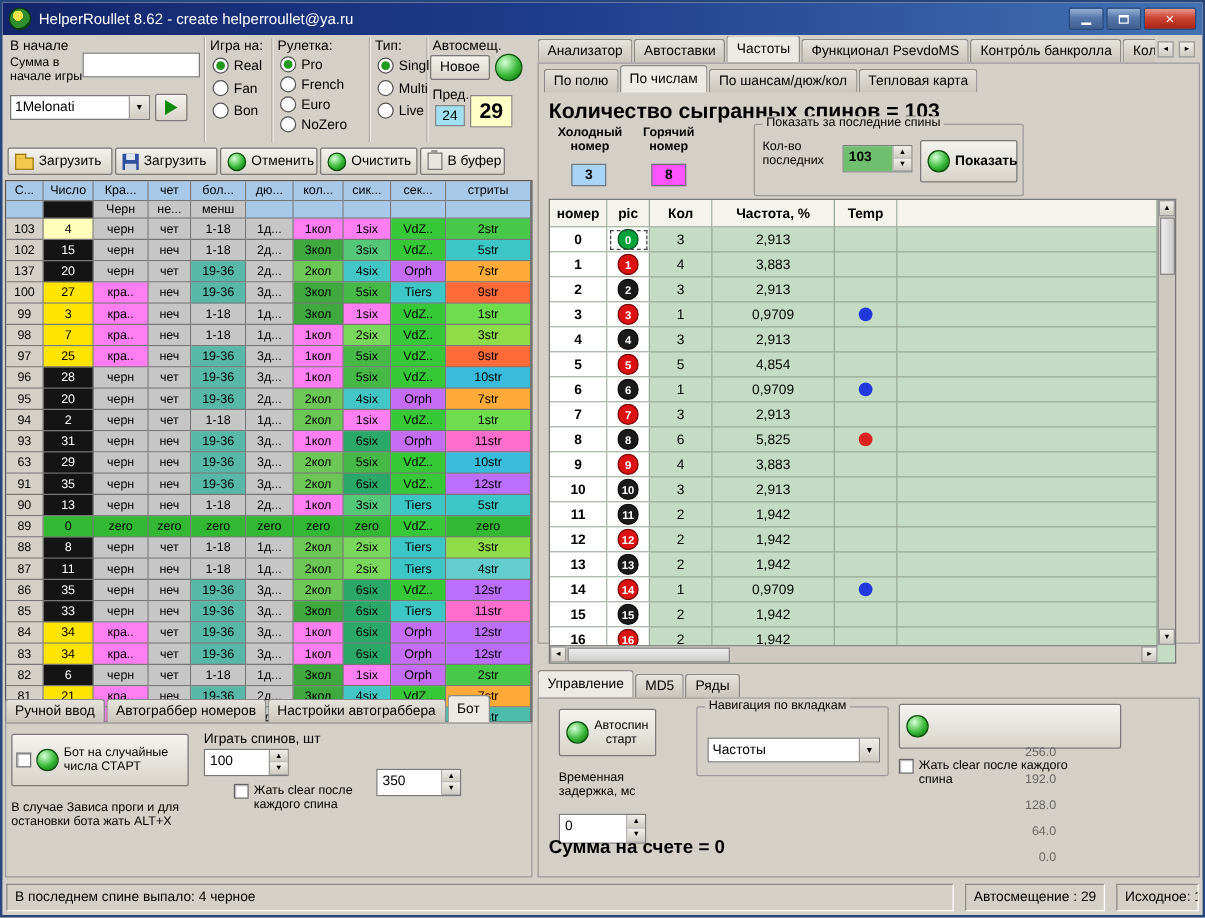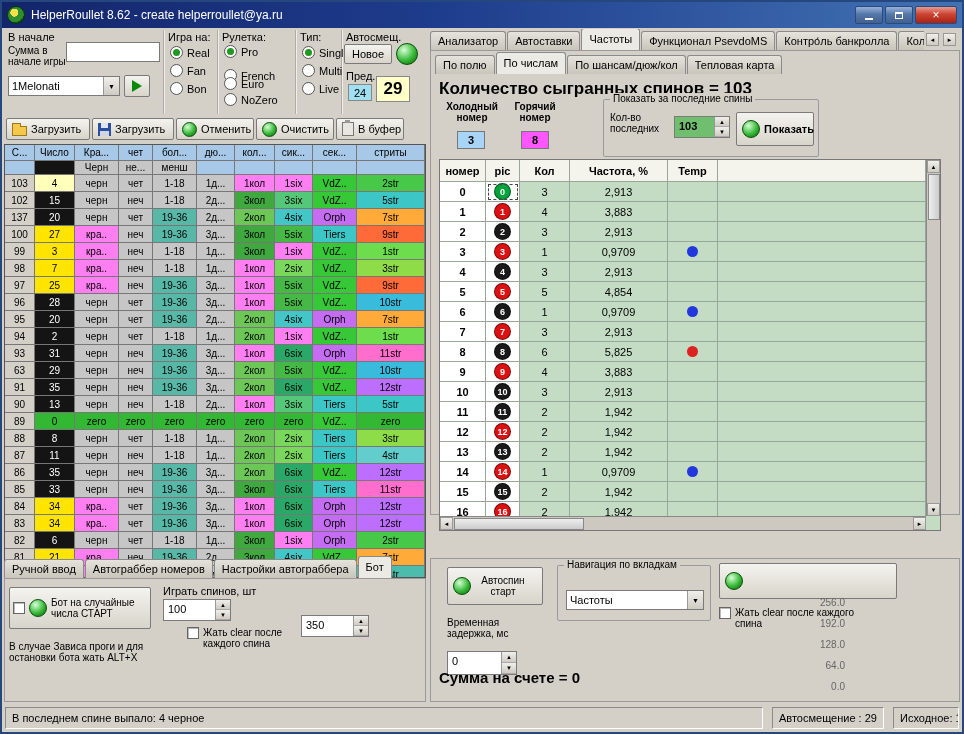--- a/index.html
+++ b/index.html
@@ -141,21 +141,21 @@
     <div class="radio-row" style="left:168px;top:54px">
         <span class="radio"></span>
         <span>Bon</span>
       </div>
 
     <span class="lbl" style="left:220px;top:3px">Рулетка:</span>
     <div class="radio-row" style="left:222px;top:17px">
         <span class="radio sel"></span>
         <span>Pro</span>
       </div>
-    <div class="radio-row" style="left:222px;top:41px">
+    <div class="radio-row" style="left:222px;top:33px">
         <span class="radio"></span>
         <span>French</span>
       </div>
     <div class="radio-row" style="left:222px;top:49px">
         <span class="radio"></span>
         <span>Euro</span>
       </div>
     <div class="radio-row" style="left:222px;top:65px">
         <span class="radio"></span>
         <span>NoZero</span>
@@ -797,22 +797,27 @@
           <span class="sarrow mt-auto">▼</span>
         </div>
         <div class="hscroll">
           <span class="sarrow">◄</span>
           <span class="hthumb"></span>
           <span class="sarrow ml-auto">►</span>
         </div>
       </div>
     </div>
 
+    <div class="tabbar" style="left:2px;top:509px;height:21px">
+      <div class="tab active">Управление</div>
+      <div class="tab">MD5</div>
+      <div class="tab">Ряды</div>
+    </div>
     <div class="panelbox" style="left:2px;top:530px;width:530px;height:144px">
-      <div class="btn" style="left:16px;top:8px;width:96px;height:38px">
+      <div class="btn" style="left:16px;top:8px;width:78px;height:38px">
         <span class="sphere"></span>
         <span class="wrap center" style="width:56px;white-space:normal;text-align:center">Автоспин старт</span>
       </div>
       <span class="lbl wrap" style="left:16px;top:58px;width:74px;white-space:normal">Временная задержка, мс</span>
       <div class="spinbox" style="left:16px;top:92px;width:70px;height:24px">
         <span class="spin-val">0</span>
         <span class="spin-arrows">
             <span class="sa">▲</span>
             <span class="sa">▼</span>
           </span>

